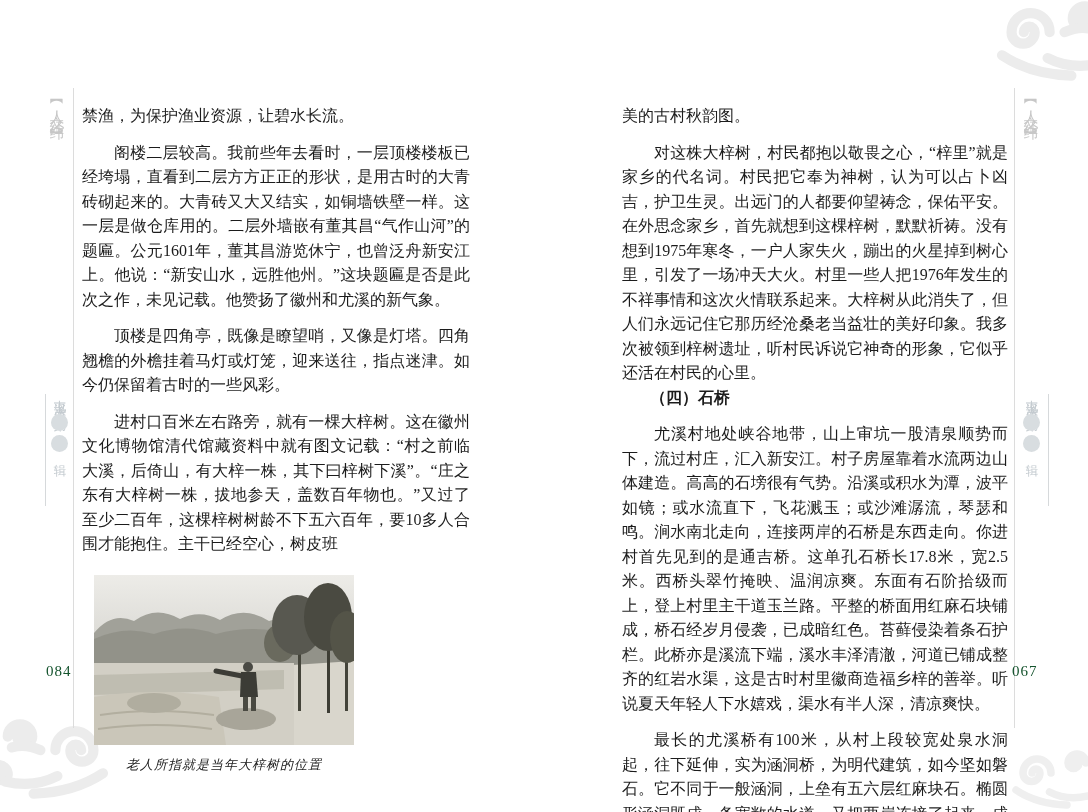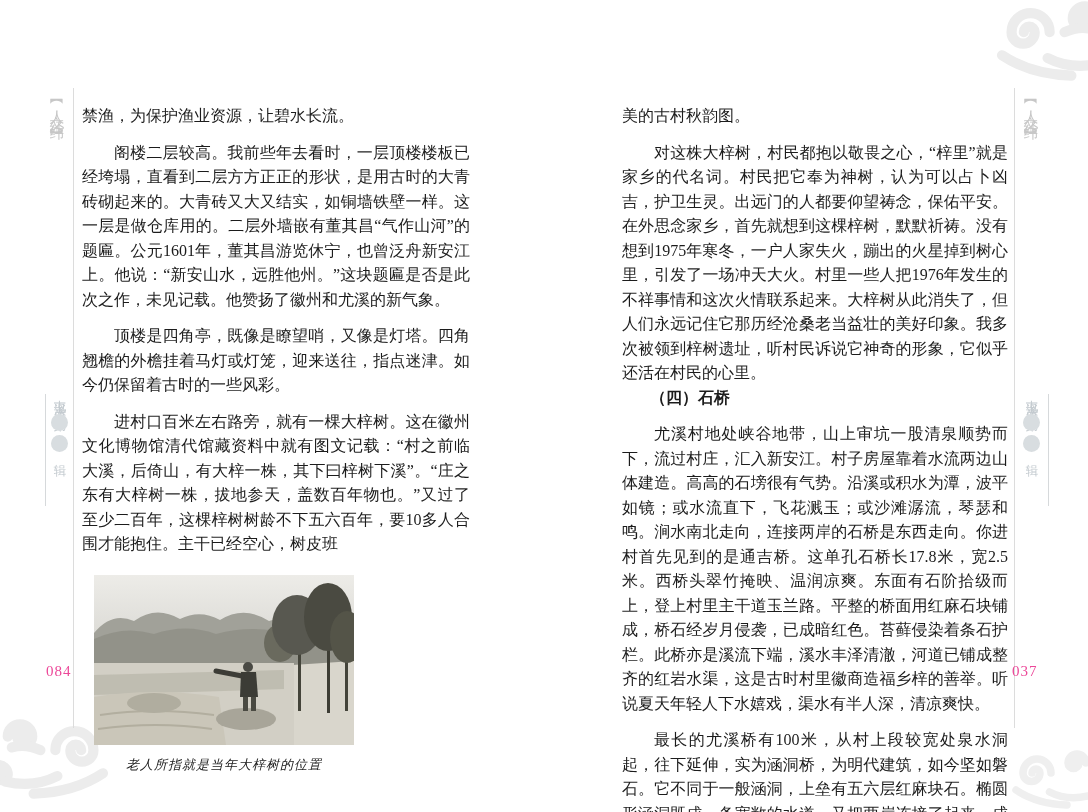--- a/index.html
+++ b/index.html
@@ -79,21 +79,21 @@
     line-height:17px;
     text-align:center;
     letter-spacing:0;
     margin:2px 0;
   }
   .page-num {
     position:absolute;
     top:663px;
     font-size:15px;
     letter-spacing:1px;
-    color:#ec4899;
+    color:#14532d;
   }
   #pagenum-left  { left:46px; }
   #pagenum-right { left:1012px; }
   
   .cloud { position:absolute; pointer-events:none; }
   #cloud-tr { left:983px; top:-10px;  width:150px; height:102px; }
   #cloud-bl { left:-28px; top:708px;  width:150px; height:102px; transform:scaleX(-1); }
   #cloud-br { left:1002px; top:742px; width:110px; height:75px; }
 </style>
 </head>
@@ -135,21 +135,21 @@
   <span>屯溪文史·第</span><span class="badge">十</span><span class="badge">六</span><span>辑</span>
 </div>
 <div class="page-num" id="pagenum-left">084</div>
 
 <div class="v-rule" id="rule-right"></div>
 <div class="v-label" id="vlabel-right">【人文经纬】</div>
 <div class="v-rule-short" id="srule-right"></div>
 <div class="series" id="series-right">
   <span>屯溪文史·第</span><span class="badge">十</span><span class="badge">六</span><span>辑</span>
 </div>
-<div class="page-num" id="pagenum-right">037</div>
+<div class="page-num" id="pagenum-right">067</div>
 
 <div class="page-text" id="left-text">
   <p class="para">禁渔，为保护渔业资源，让碧水长流。</p>
   <p class="para indent">阁楼二层较高。我前些年去看时，一层顶楼楼板已经垮塌，直看到二层方方正正的形状，是用古时的大青砖砌起来的。大青砖又大又结实，如铜墙铁壁一样。这一层是做仓库用的。二层外墙嵌有董其昌“气作山河”的题匾。公元1601年，董其昌游览休宁，也曾泛舟新安江上。他说：“新安山水，远胜他州。”这块题匾是否是此次之作，未见记载。他赞扬了徽州和尤溪的新气象。</p>
   <p class="para indent">顶楼是四角亭，既像是瞭望哨，又像是灯塔。四角翘檐的外檐挂着马灯或灯笼，迎来送往，指点迷津。如今仍保留着古时的一些风彩。</p>
   <p class="para indent">进村口百米左右路旁，就有一棵大梓树。这在徽州文化博物馆清代馆藏资料中就有图文记载：“村之前临大溪，后倚山，有大梓一株，其下曰梓树下溪”。“庄之东有大梓树一株，拔地参天，盖数百年物也。”又过了至少二百年，这棵梓树树龄不下五六百年，要10多人合围才能抱住。主干已经空心，树皮班</p>
   <div class="photo-row">
     <figure class="photo-fig">
       <svg viewBox="0 0 260 170" role="img">
         <defs>

